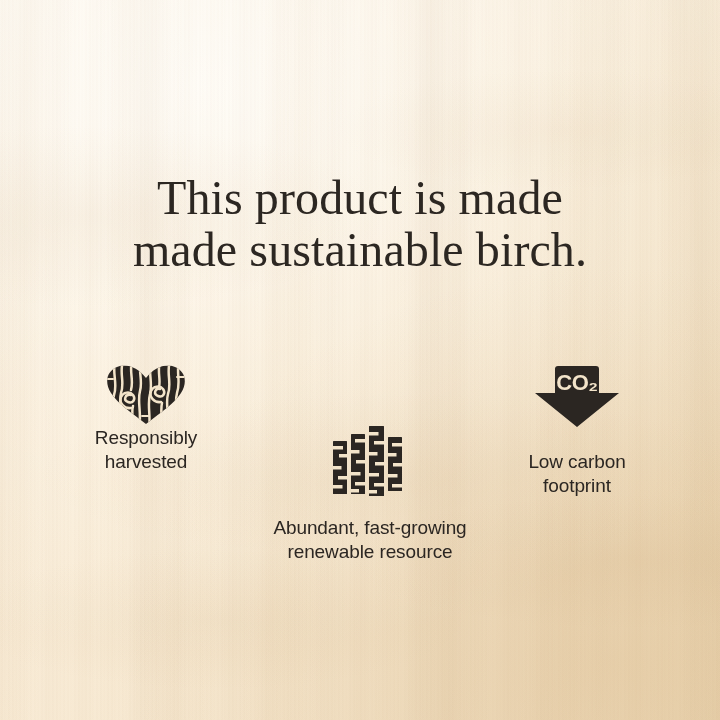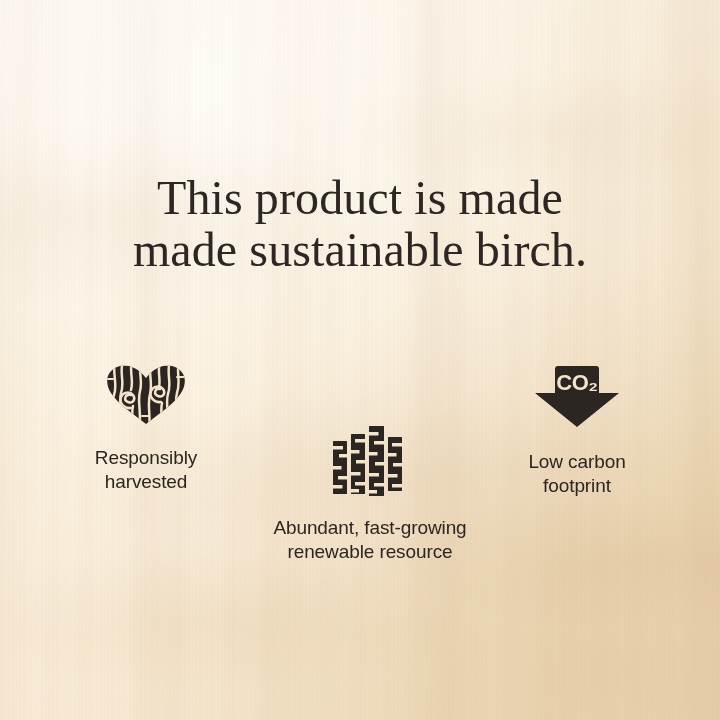--- a/index.html
+++ b/index.html
@@ -138,21 +138,21 @@
 
   .feature {
     position: absolute;
     text-align: center;
   }
   .feature-icon {
     display: block;
     margin: 0 auto;
   }
   .feature-label {
-    margin-top: 20px;
+    margin-top: 0;
     font-family: "Liberation Sans", "DejaVu Sans", sans-serif;
     font-size: 19px;
     line-height: 24px;
     color: #2b2622;
     white-space: pre-line;
     letter-spacing: -0.1px;
   }
 
   
   .feature-harvested   { left: 36px;  top: 6px;   width: 220px; }

